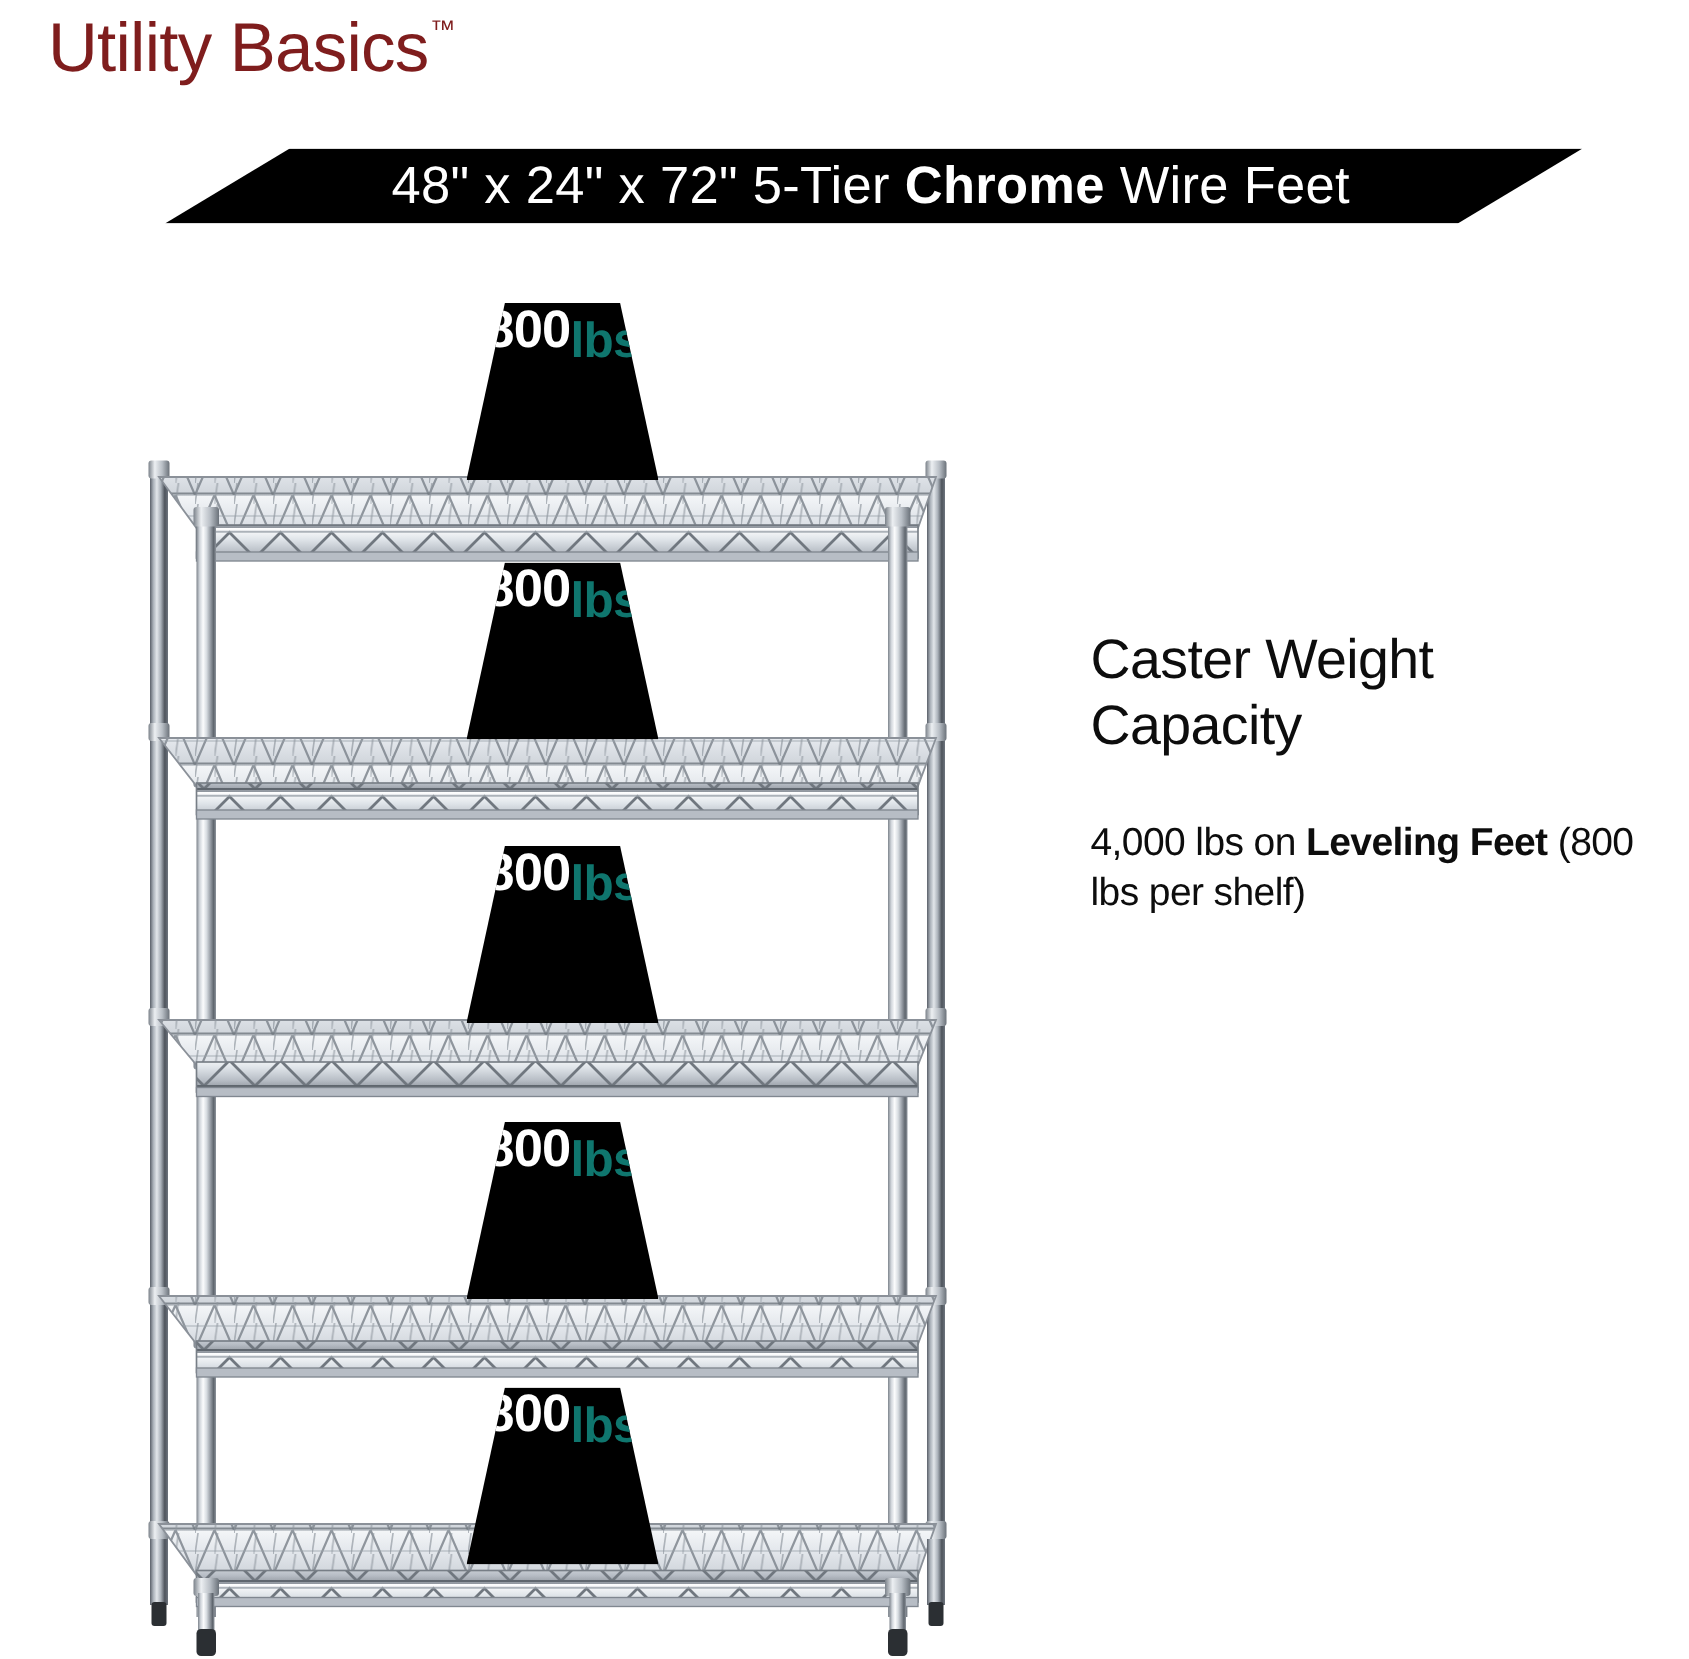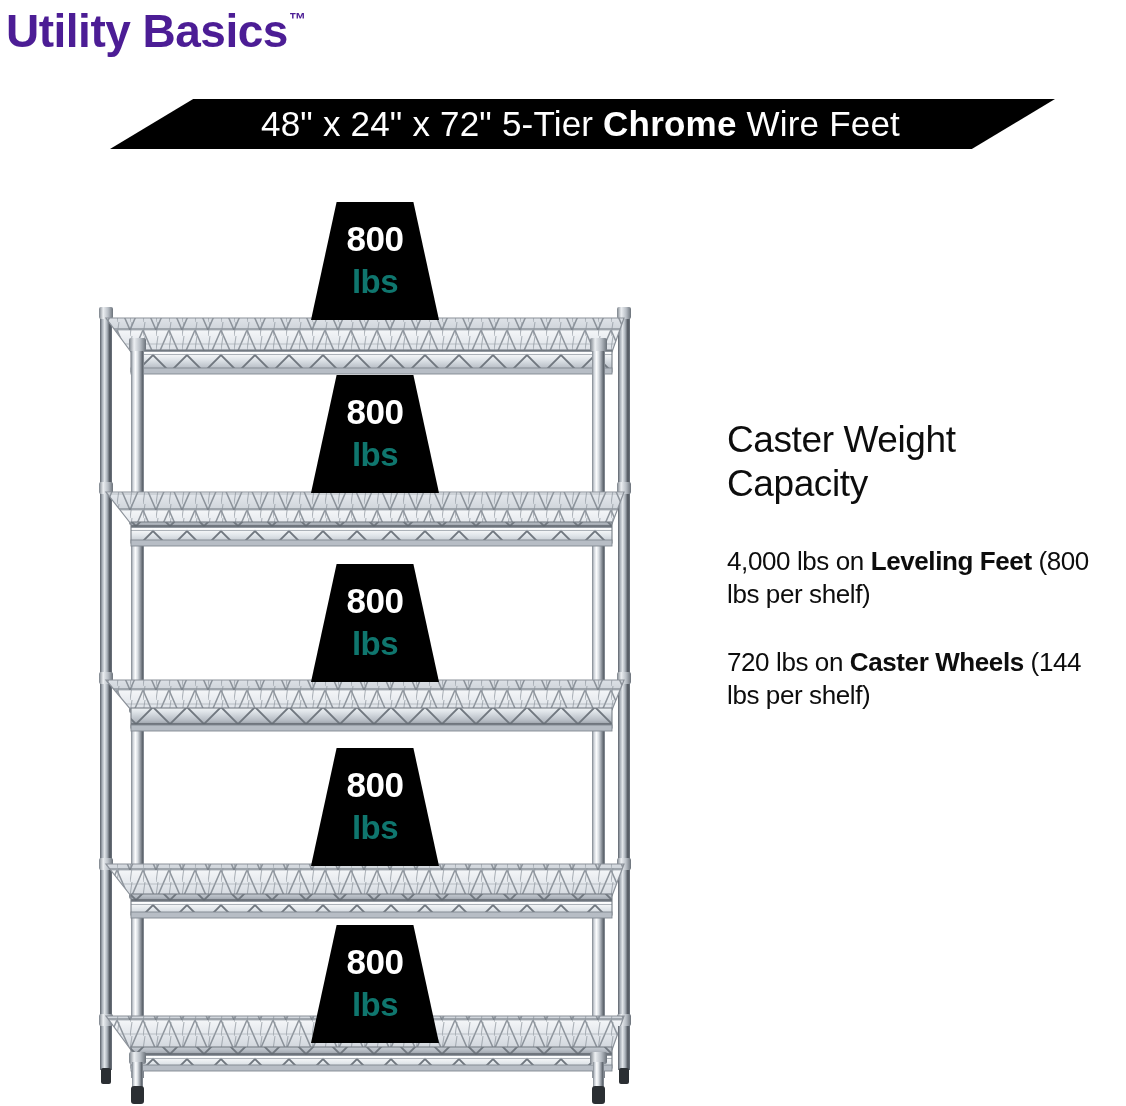--- a/index.html
+++ b/index.html
@@ -16,26 +16,26 @@
   #page {
     position: relative;
     width: 1126px;
     height: 1106px;
     background: #ffffff;
   }
 
   
   .brand {
     position: absolute;
-    left: 6px;
+    left: 32px;
     top: 4px;
     font-size: 46px;
-    font-weight: 700;
+    font-weight: 400;
     letter-spacing: -0.5px;
-    color: #4c1d95;
+    color: #7f1d1d;
     white-space: nowrap;
   }
   .brand .tm {
     font-size: 17px;
     vertical-align: super;
     letter-spacing: 0;
     position: relative;
     top: -6px;
     left: 1px;
   }
@@ -75,22 +75,20 @@
 
   
   .badge {
     position: absolute;
     width: 128px;
     height: 118px;
     background: #000000;
     -webkit-clip-path: polygon(20% 0, 80% 0, 100% 100%, 0 100%);
     clip-path: polygon(20% 0, 80% 0, 100% 100%, 0 100%);
     display: flex;
-    flex-direction: column;
-    align-items: center;
     justify-content: center;
     z-index: 40;
   }
   .badge .num {
     color: #ffffff;
     font-size: 35px;
     font-weight: 700;
     line-height: 1.05;
     letter-spacing: -0.5px;
   }
@@ -315,16 +313,15 @@
   <div class="badge" style="left:311px; top:925px;">
     <span class="num">800</span>
     <span class="unit">lbs</span>
   </div>
 
   <div class="copy">
     <h2>Caster Weight Capacity</h2>
 
     <p><span>4,000 lbs on </span><b>Leveling Feet</b><span> (800 lbs per shelf)</span></p>
 
-    <p><span>720 lbs on </span><b>Caster Wheels</b><span> (144 lbs per shelf)</span></p>
   </div>
 
 </div>
 
 </body></html>

